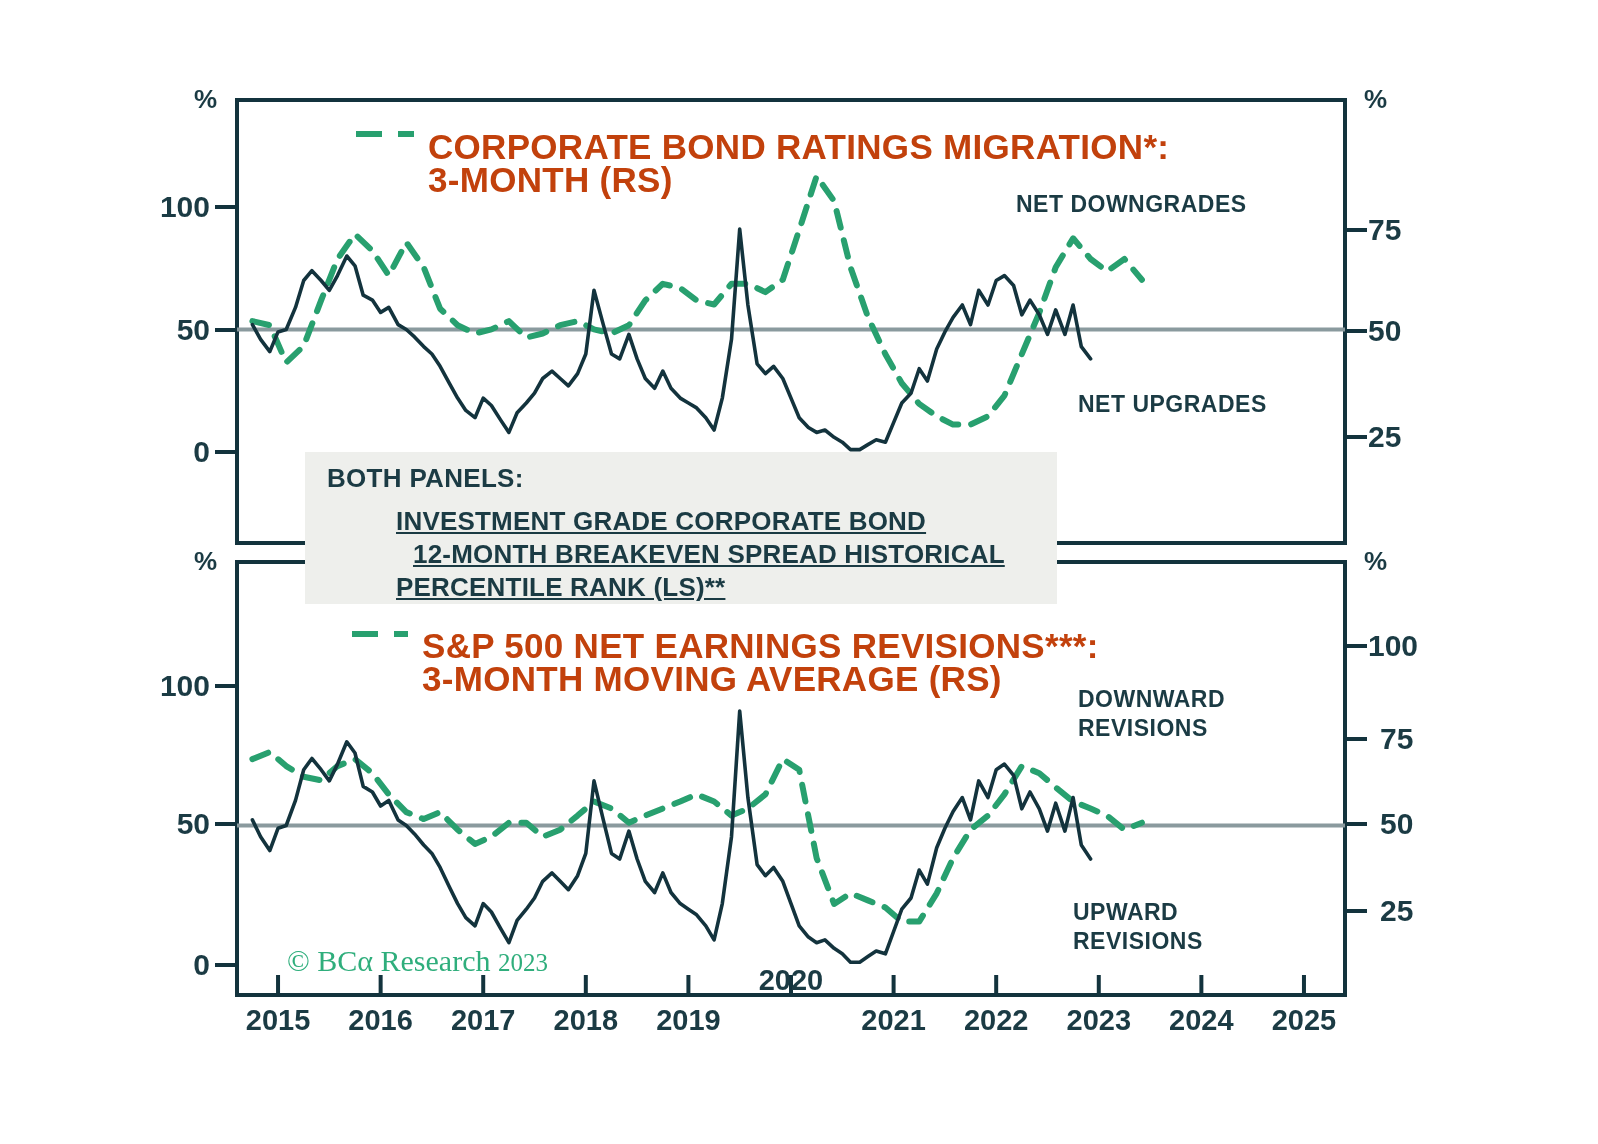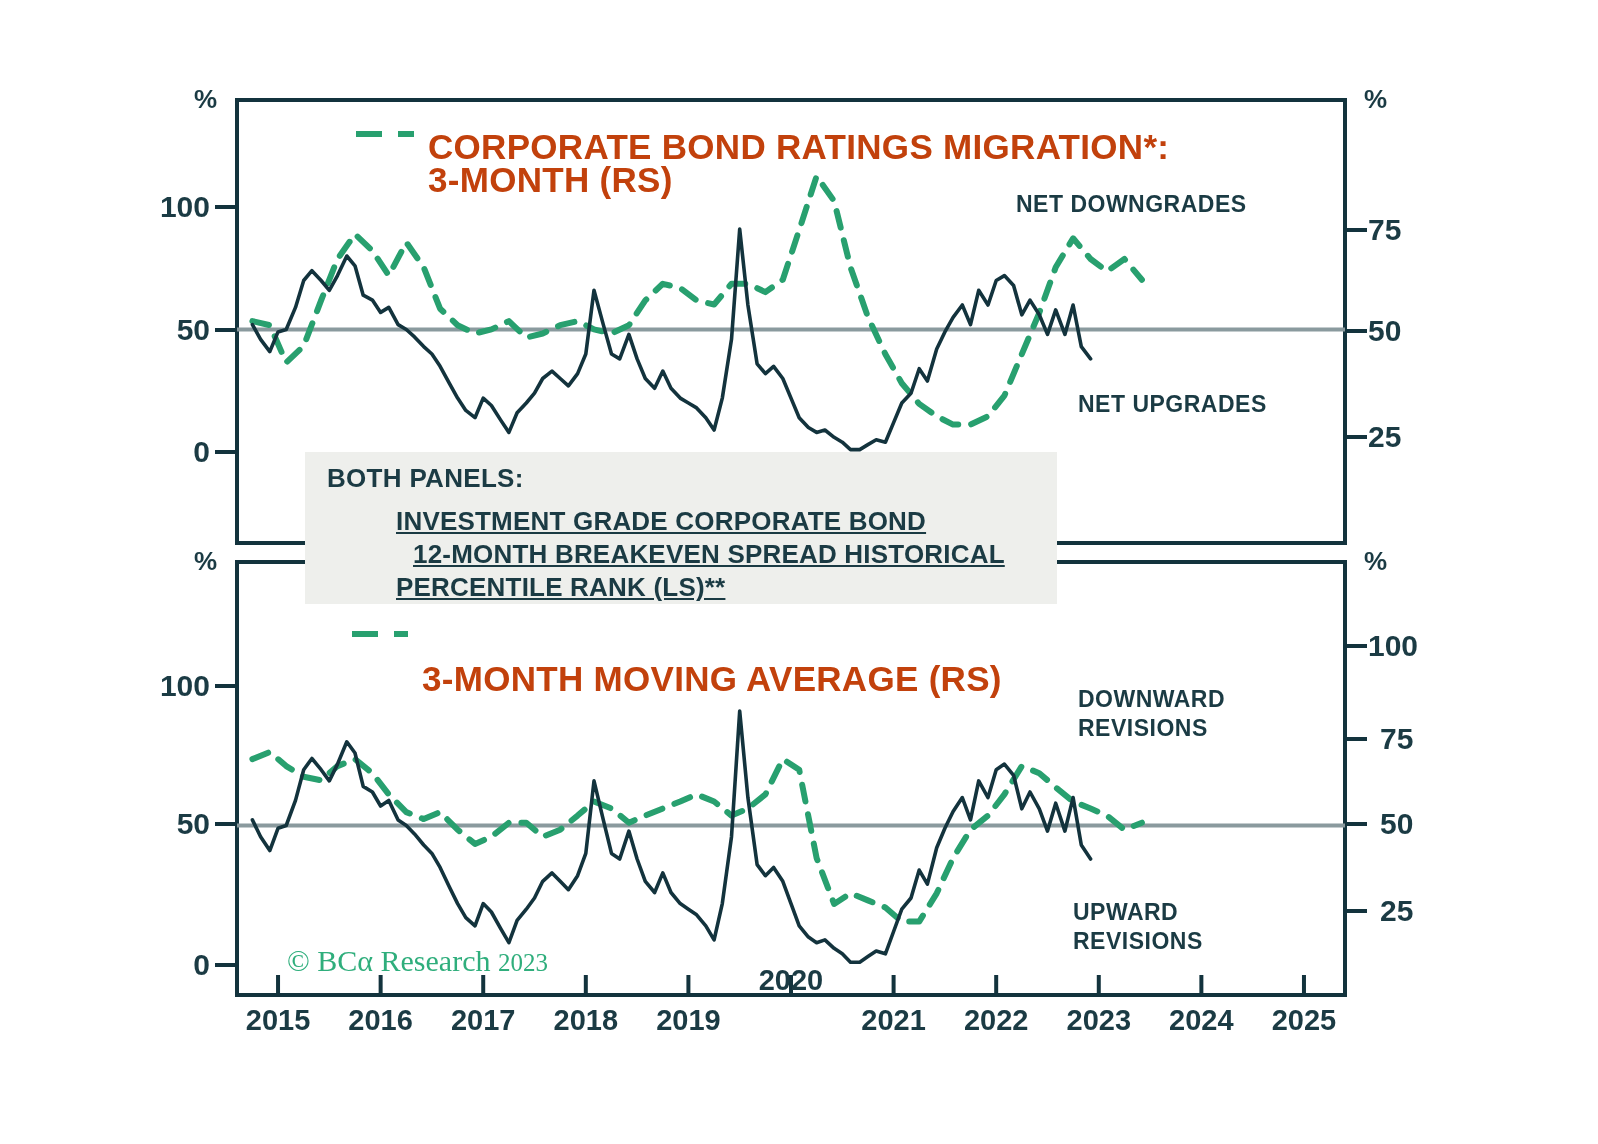--- a/index.html
+++ b/index.html
@@ -108,20 +108,21 @@
 
   <div class="ytick" style="left:100px;top:669px;width:110px;">100</div>
   <div class="ytick" style="left:100px;top:807px;width:110px;">50</div>
   <div class="ytick" style="left:100px;top:948px;width:110px;">0</div>
 
   <div class="ytick r" style="left:1368px;top:629px;width:120px;">100</div>
   <div class="ytick r" style="left:1380px;top:722px;width:110px;">75</div>
   <div class="ytick r" style="left:1380px;top:807px;width:110px;">50</div>
   <div class="ytick r" style="left:1380px;top:894px;width:110px;">25</div>
 
+  <div class="legend-text" style="left:422px;top:624px;">S&amp;P 500 NET EARNINGS REVISIONS***:</div>
   <div class="legend-text" style="left:422px;top:657px;">3-MONTH MOVING AVERAGE (RS)</div>
 
   <div class="annot" style="left:1078px;top:685px;">DOWNWARD</div>
   <div class="annot" style="left:1078px;top:714px;">REVISIONS</div>
   <div class="annot" style="left:1073px;top:898px;">UPWARD</div>
   <div class="annot" style="left:1073px;top:927px;">REVISIONS</div>
 
   <div class="copyright" style="left:287px;top:944px;">
     <span>©</span>
     <span>BCα Research</span>

